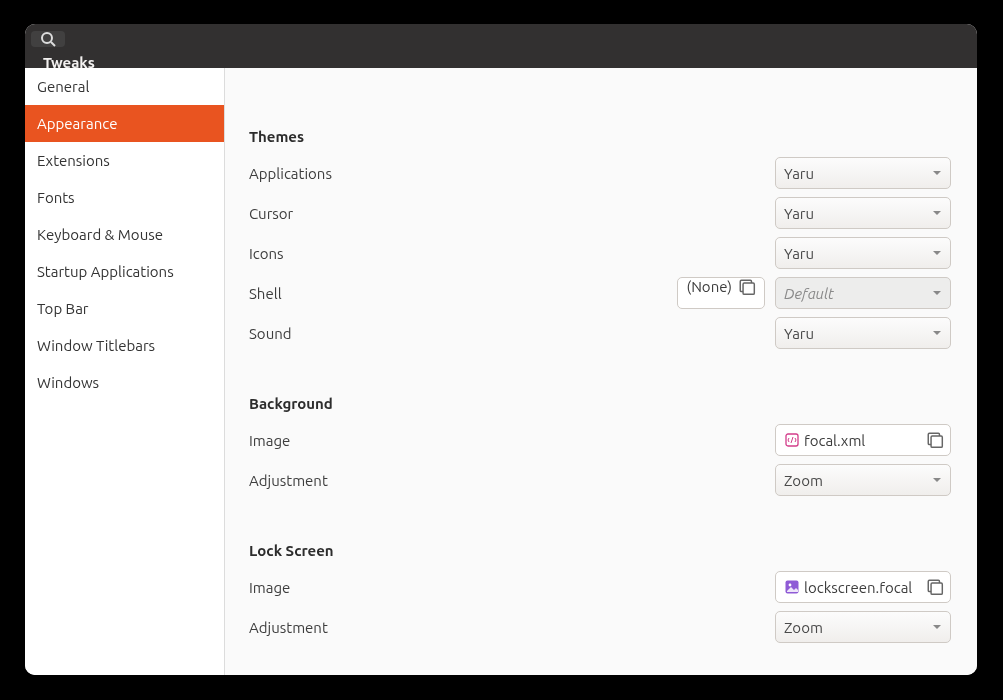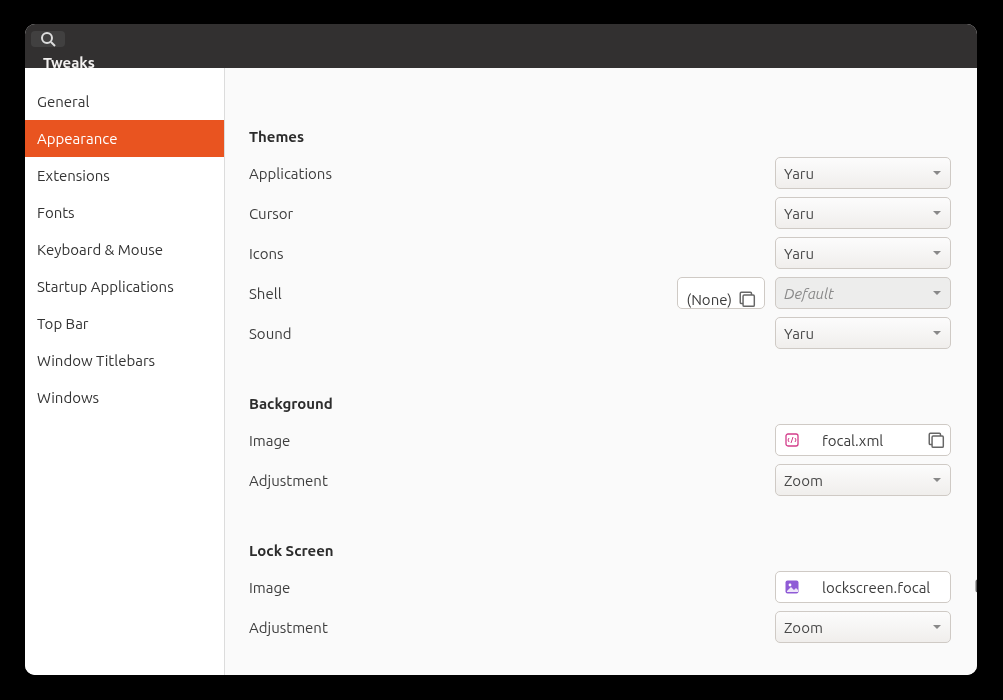--- a/index.html
+++ b/index.html
@@ -90,21 +90,21 @@
     }
     .body {
       flex: 1;
       display: flex;
       min-height: 0;
     }
     .sidebar {
       width: 200px;
       background: #fff;
       border-right: 1px solid #dcdcdc;
-      padding-top: 15px;
+      padding-top: 0;
       overflow-y: auto;
     }
     .sidebar-item {
       padding: 10px 12px;
       cursor: pointer;
       color: #333;
       font-size: 15px;
     }
     .sidebar-item.selected {
       background: #e95420;
@@ -157,38 +157,38 @@
     }
     .fileentry {
       width: 176px;
       height: 32px;
       border: 1px solid #cfcac5;
       border-radius: 5px;
       background: #fff;
       display: flex;
       align-items: center;
       padding: 0 6px 0 8px;
-      gap: 22px;
+      gap: 4px;
       cursor: pointer;
       color: #3d3d3d;
     }
     .fileentry .spacer { flex: 1; }
     .file-icon { width: 16px; height: 16px; flex-shrink: 0; }
     .browse-icon {
       width: 18px; height: 18px;
       color: #666;
       flex-shrink: 0;
     }
     .shell-none {
       height: 32px;
       border: 1px solid #cfcac5;
       border-radius: 5px;
       background: #fff;
       display: flex;
-      align-items: flex-end;
+      align-items: flex-start;
       padding: 0 8px;
       gap: 6px;
       margin-right: 10px;
       cursor: pointer;
       color: #3d3d3d;
     }
     .gap-section { height: 6px; }
   </style>
 </head>
 <body>

